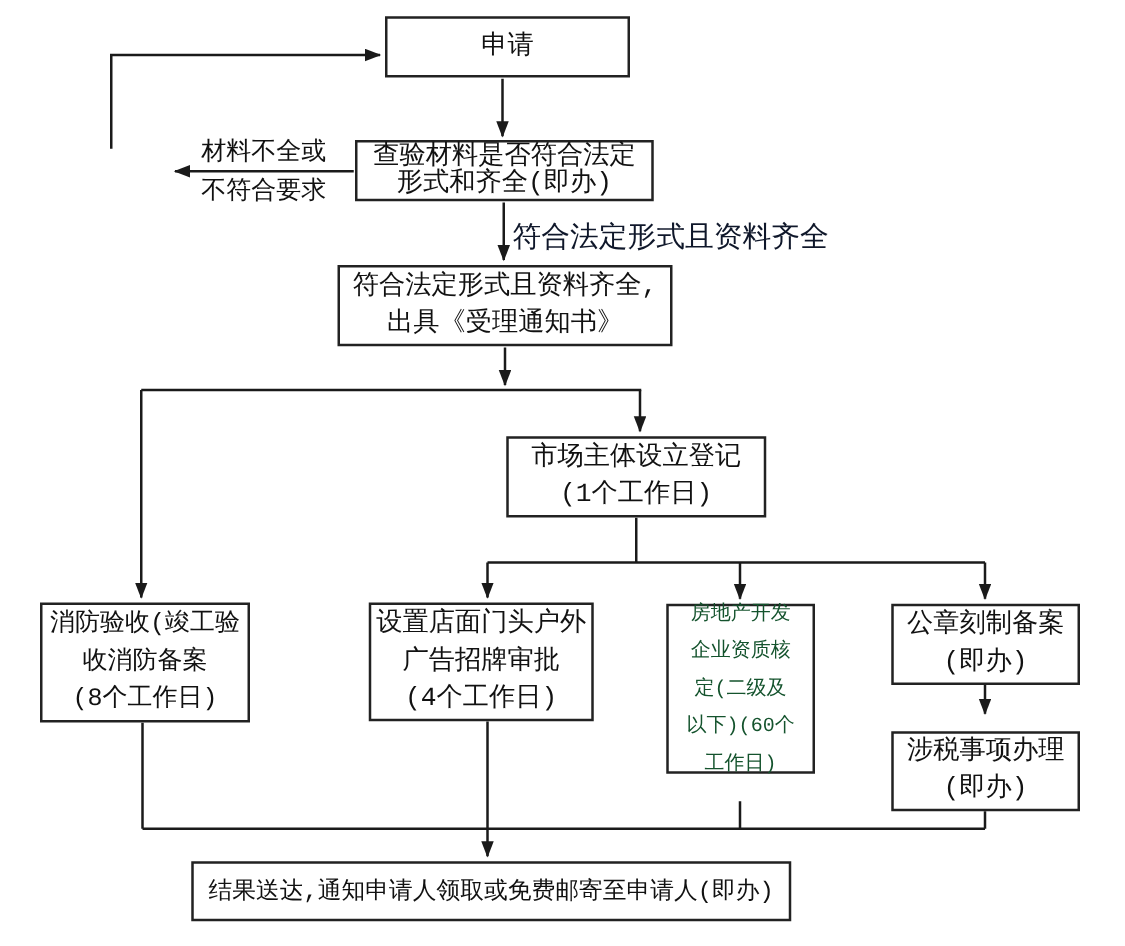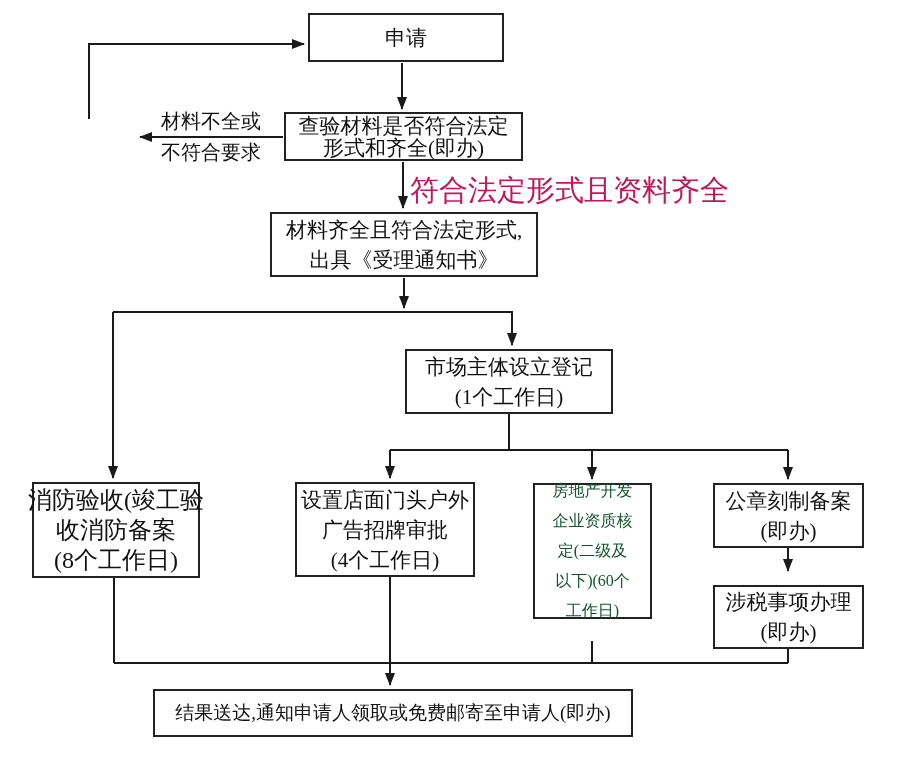--- a/index.html
+++ b/index.html
@@ -13,21 +13,21 @@
   #nodes{position:absolute;left:0;top:0;width:100%;height:100%;}
   .node{
     position:absolute;
     box-sizing:border-box;
     border:2px solid #222222;
     background:#ffffff;
     display:flex;flex-direction:column;
     justify-content:center;align-items:center;
     text-align:center;
   }
-  .node .tline{white-space:nowrap;}
+  .node .tline{white-space:nowrap;font-family:Liberation Mono, monospace;}
   .edge-label{
     position:absolute;
     white-space:nowrap;
   }
 </style>
 </head>
 <body>
 
 <div id="canvas" style="background: rgb(255, 255, 255);">
   <svg id="edges" width="900" height="757">
@@ -58,28 +58,28 @@
     </svg>
   <div id="nodes">
       <div class="node" style="left: 308px; top: 13px; width: 196px; height: 49px; border-color: rgb(34, 34, 34); color: rgb(17, 17, 17); font-size: 21px; line-height: 22px;">
         <div class="tline">申请</div>
       </div>
       <div class="node" style="left: 284px; top: 112px; width: 239px; height: 49px; border-color: rgb(34, 34, 34); color: rgb(17, 17, 17); font-size: 21px; line-height: 22px; text-align: center;">
         <div class="tline">查验材料是否符合法定</div>
         <div class="tline">形式和齐全(即办)</div>
       </div>
       <div class="node" style="left: 270px; top: 212px; width: 268px; height: 65px; border-color: rgb(34, 34, 34); color: rgb(17, 17, 17); font-size: 21px; line-height: 30px;">
-        <div class="tline">材料齐全且符合法定形式,</div>
+        <div class="tline">符合法定形式且资料齐全,</div>
         <div class="tline">出具《受理通知书》</div>
       </div>
       <div class="node" style="left: 405px; top: 349px; width: 208px; height: 65px; border-color: rgb(34, 34, 34); color: rgb(17, 17, 17); font-size: 21px; line-height: 30px;">
         <div class="tline">市场主体设立登记</div>
         <div class="tline">(1个工作日)</div>
       </div>
-      <div class="node" style="left: 32px; top: 482px; width: 168px; height: 96px; border-color: rgb(34, 34, 34); color: rgb(17, 17, 17); font-size: 24px; line-height: 30px;">
+      <div class="node" style="left: 32px; top: 482px; width: 168px; height: 96px; border-color: rgb(34, 34, 34); color: rgb(17, 17, 17); font-size: 20px; line-height: 30px;">
         <div class="tline">消防验收(竣工验</div>
         <div class="tline">收消防备案</div>
         <div class="tline">(8个工作日)</div>
       </div>
       <div class="node" style="left: 295px; top: 482px; width: 180px; height: 95px; border-color: rgb(34, 34, 34); color: rgb(17, 17, 17); font-size: 21px; line-height: 30px; text-align: center;">
         <div class="tline">设置店面门头户外</div>
         <div class="tline">广告招牌审批</div>
         <div class="tline">(4个工作日)</div>
       </div>
       <div class="node" style="left: 533px; top: 483px; width: 119px; height: 136px; border-color: rgb(34, 34, 34); color: #14532d; font-size: 16px; line-height: 30px;">
@@ -97,17 +97,17 @@
         <div class="tline">涉税事项办理</div>
         <div class="tline">(即办)</div>
       </div>
       <div class="node" style="left: 153px; top: 689px; width: 480px; height: 48px; border-color: rgb(34, 34, 34); color: rgb(17, 17, 17); font-size: 19px; line-height: 44px; align-items: center;">
         <div class="tline">结果送达,通知申请人领取或免费邮寄至申请人(即办)</div>
       </div>
       <div class="edge-label" style="left: 146px; top: 106px; width: 130px; text-align: center; font-size: 20px; line-height: 31px; color: rgb(17, 17, 17);">
         <div>材料不全或</div>
         <div>不符合要求</div>
       </div>
-      <div class="edge-label" style="left: 410px; top: 178px; width: 280px; text-align: center; font-size: 29px; line-height: 24px; color: #be185d;">
+      <div class="edge-label" style="left: 410px; top: 178px; width: 280px; text-align: left; font-size: 23px; line-height: 24px; color: #0f172a;">
         <div>符合法定形式且资料齐全</div>
       </div>
     </div>
 </div>
 
 </body></html>

